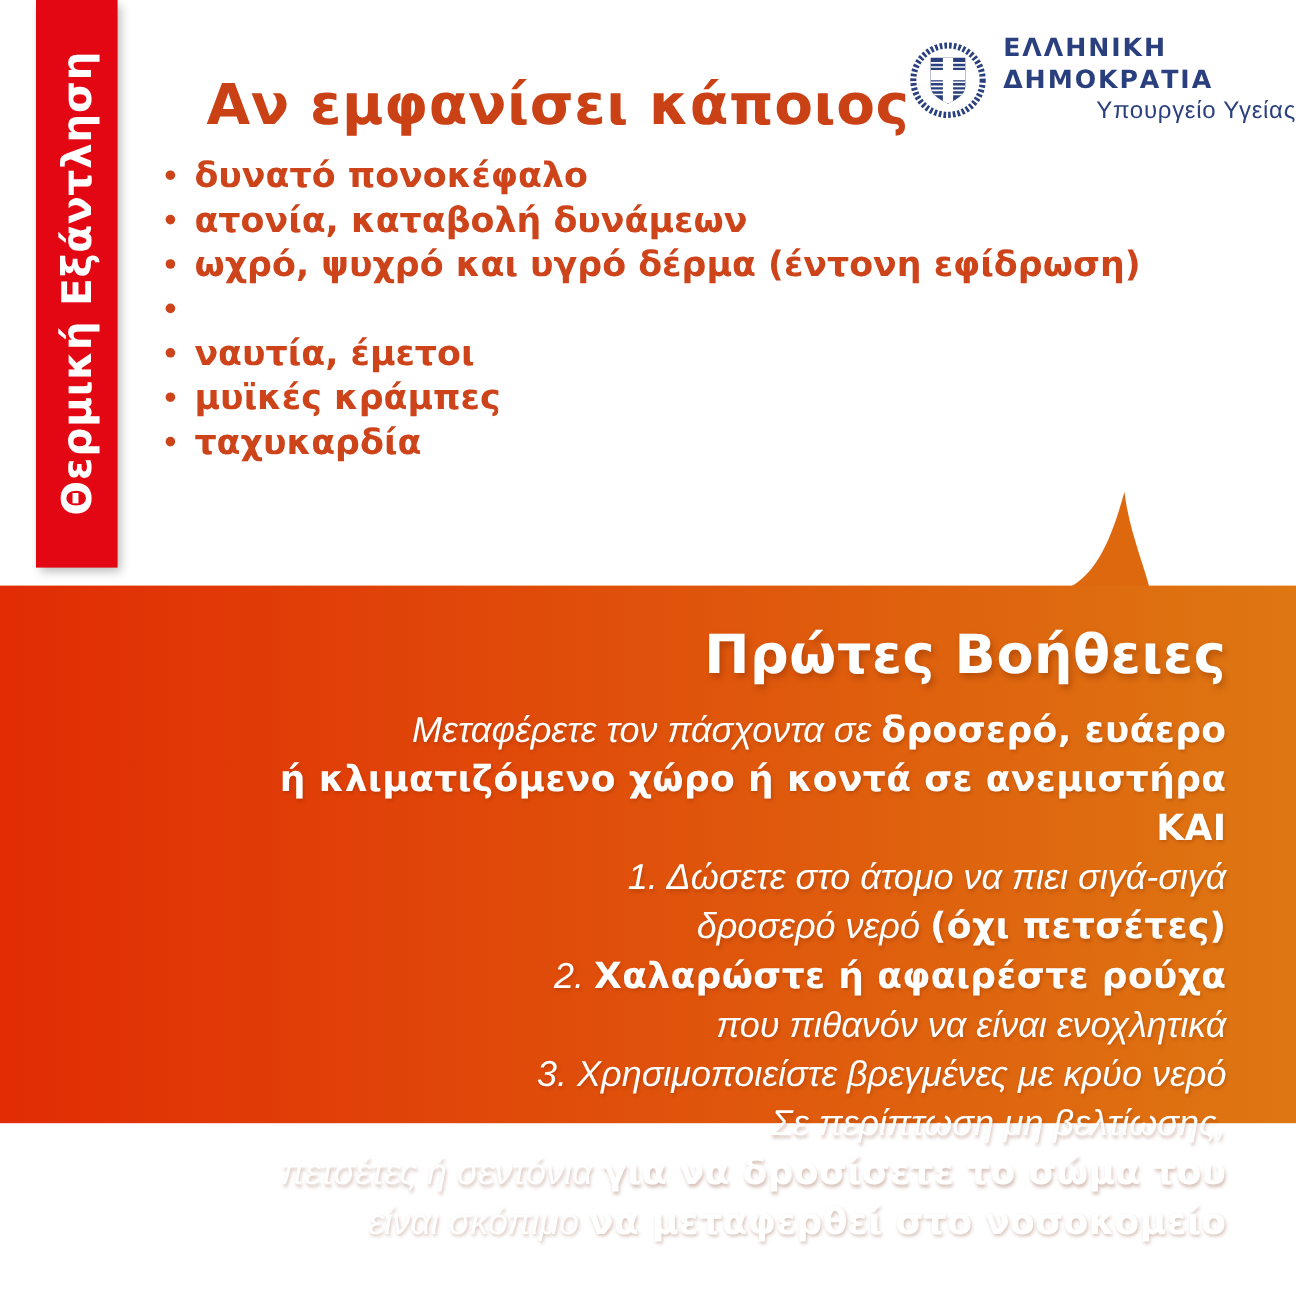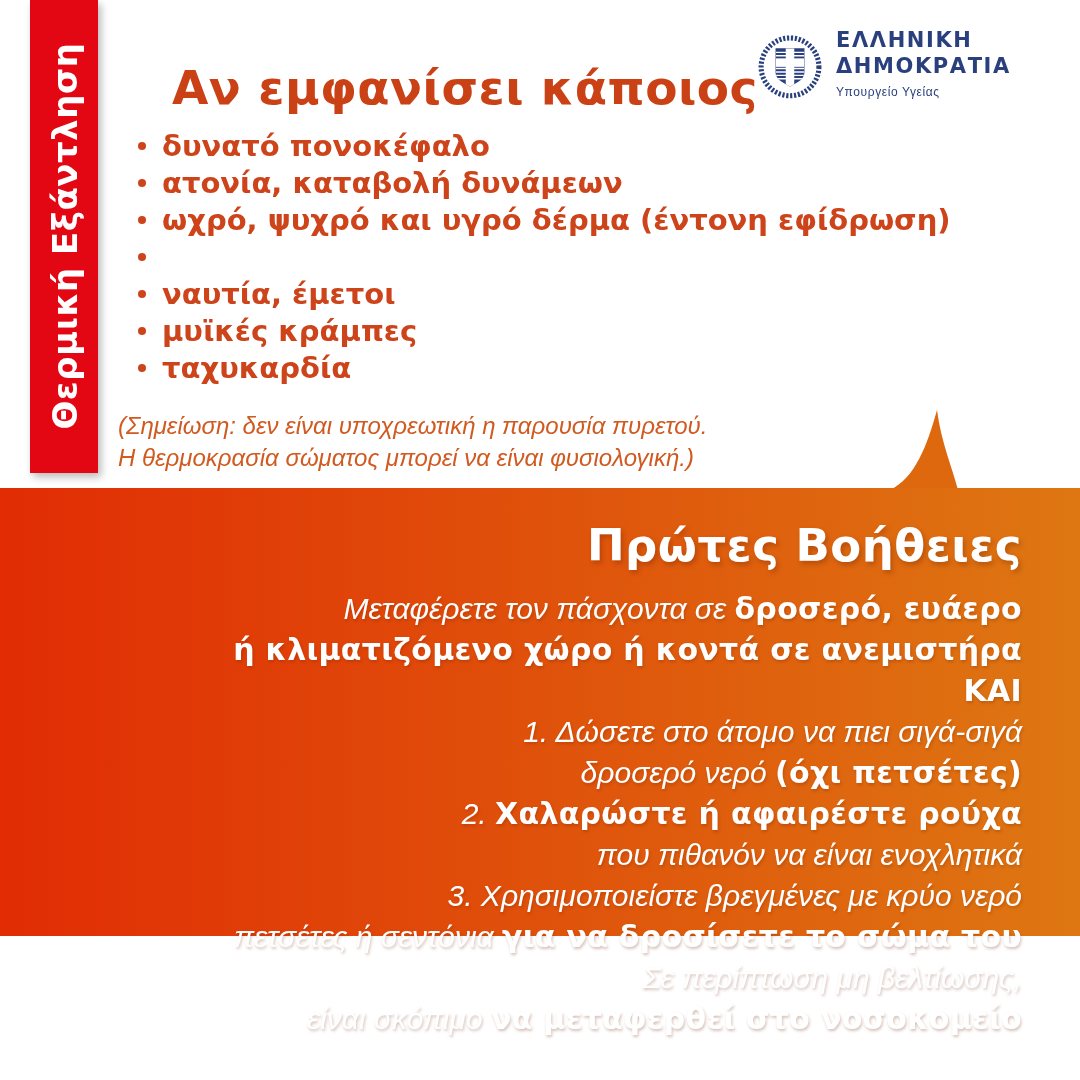--- a/index.html
+++ b/index.html
@@ -32,21 +32,21 @@
     font-weight: 700;
     letter-spacing: 0.5px;
     white-space: nowrap;
   }
 
   
   .gov-logo { position: absolute; left: 756px; top: 27px; display: flex; align-items: center; }
   .emblem { width: 68px; height: 68px; flex: 0 0 auto; }
   .gov-text { margin-left: 12px; color: #2a3f7d; }
   .gov-title { font-size: 21px; font-weight: 700; letter-spacing: 1.6px; line-height: 26px; }
-  .gov-subtitle { font-size: 12px; font-weight: 400; letter-spacing: 0.6px; line-height: 26px; font-family: "Liberation Sans", sans-serif; }
+  .gov-subtitle { font-size: 20px; font-weight: 400; letter-spacing: 0.6px; line-height: 26px; font-family: "Liberation Sans", sans-serif; text-align: right; }
 
   
   .symptoms-heading {
     position: absolute;
     left: 130px; top: 60px;
     font-size: 47px;
     font-weight: 700;
     color: #cb4116;
     letter-spacing: 0.5px;
     margin-left: 42px;
@@ -178,39 +178,35 @@
       <li>
         <span class="symptom-dot"></span>
         <span>μυϊκές κράμπες</span>
       </li>
       <li>
         <span class="symptom-dot"></span>
         <span>ταχυκαρδία</span>
       </li>
     </ul>
 
-  <div class="symptoms-note">
-    <div>(Σημείωση: δεν είναι υποχρεωτική η παρουσία πυρετού.</div>
-    <div>Η θερμοκρασία σώματος μπορεί να είναι φυσιολογική.)</div>
-  </div>
 
   <svg class="bubble-tail" viewBox="0 0 82 84">
     <path d="M 7 84 C 32 72 44 40 54 4 C 58 36 70 64 75 84 Z" fill="#de680e"></path>
   </svg>
 
   <div class="firstaid">
     <div class="firstaid-heading">Πρώτες Βοήθειες</div>
     <div class="firstaid-lines" id="fa-lines">
         <div class="fa-line"><span class="pre">Μεταφέρετε τον πάσχοντα σε </span><span class="em">δροσερό, ευάερο</span></div>
         <div class="fa-line"><span class="em">ή κλιματιζόμενο χώρο ή κοντά σε ανεμιστήρα</span></div>
         <div class="fa-line"><span class="em">ΚΑΙ</span></div>
         <div class="fa-line"><span class="pre">1. Δώσετε στο άτομο να πιει σιγά-σιγά</span></div>
         <div class="fa-line"><span class="pre">δροσερό νερό </span><span class="em">(όχι πετσέτες)</span></div>
         <div class="fa-line"><span class="pre">2. </span><span class="em">Χαλαρώστε ή αφαιρέστε ρούχα</span></div>
         <div class="fa-line"><span class="pre">που πιθανόν να είναι ενοχλητικά</span></div>
         <div class="fa-line"><span class="pre">3. Χρησιμοποιείστε βρεγμένες με κρύο νερό</span></div>
+        <div class="fa-line"><span class="pre">Σε περίπτωση μη βελτίωσης,</span></div>
         <div class="fa-line"><span class="pre">πετσέτες ή σεντόνια </span><span class="em">για να δροσίσετε το σώμα του</span></div>
-        <div class="fa-line"><span class="pre">Σε περίπτωση μη βελτίωσης,</span></div>
         <div class="fa-line"><span class="pre">είναι σκόπιμο </span><span class="em">να μεταφερθεί στο νοσοκομείο</span></div>
       </div>
   </div>
 
 </div>
 
 </body></html>

